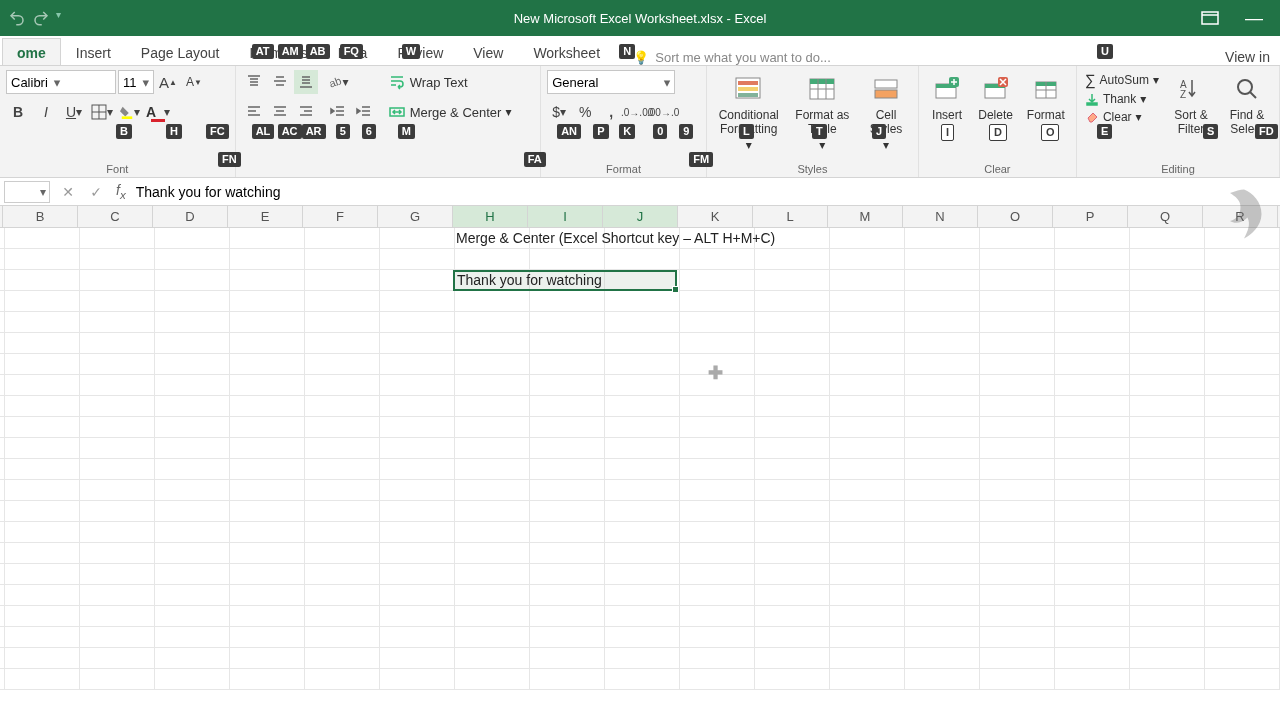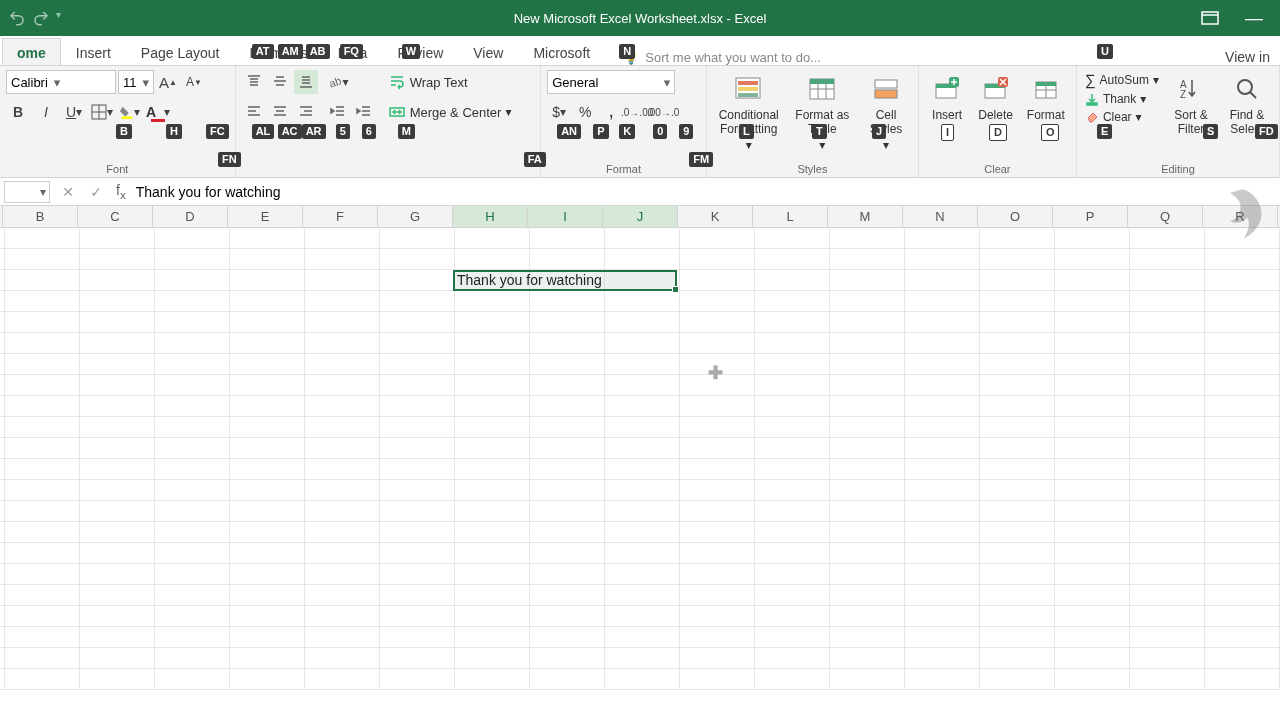--- a/index.html
+++ b/index.html
@@ -46,21 +46,21 @@
 .number-fmt { width: 128px; }
 
 .editing-col { display: flex; flex-direction: column; gap: 2px; font-size: 12px; color: #333; }
 .editing-item { display: flex; gap: 4px; align-items: center; padding: 1px 2px; cursor: pointer; }
 
 
 .fbar { display: flex; align-items: center; height: 28px; border-bottom: 1px solid #d4d4d4; background: #fff; }
 .namebox { width: 46px; border: 1px solid #ccc; height: 22px; margin: 0 4px; display: flex; align-items: center; font-size: 12px; padding-left: 4px; }
 .namebox .caret { margin-left: auto; padding-right: 3px; color: #666; }
 .fbar .fbtn { width: 28px; text-align: center; color: #999; font-size: 14px; }
-.fbar .fx { color: #666; font-size: 14px; padding: 0 6px; }
+.fbar .fx { font-style: italic; color: #666; font-size: 14px; padding: 0 6px; }
 .fbar input { flex: 1; border: none; outline: none; font-size: 14px; padding: 2px 4px; }
 
 
 .grid { position: relative; }
 .col-headers { display: flex; height: 22px; background: #f3f3f3; border-bottom: 1px solid #d4d4d4; }
 .col-headers .ch { border-right: 1px solid #d4d4d4; text-align: center; font-size: 13px; color: #555; line-height: 22px; flex-shrink: 0; }
 .col-headers .ch.sel { background: #d6e9d8; color: #217346; }
 .grid-rows { position: relative; }
 .row-line { display: flex; height: 21px; }
 .cell { border-right: 1px solid #e6e6e6; border-bottom: 1px solid #e6e6e6; font-size: 14px; padding: 0 2px; line-height: 21px; overflow: visible; white-space: nowrap; flex-shrink: 0; }
@@ -106,21 +106,21 @@
 </div>
 
 <div class="tabs">
   <div class="tab active">ome</div>
   <div class="tab">Insert</div>
   <div class="tab">Page Layout</div>
   <div class="tab">Formulas</div>
   <div class="tab">Data</div>
   <div class="tab">Review</div>
   <div class="tab">View</div>
-  <div class="tab">Microsoft</div>
+  <div class="tab">Worksheet</div>
   <div class="tellme">
     <span class="lightbulb">💡</span>
     <span>Sort me what you want to do...</span>
   </div>
   <span class="signin">View in</span>
 </div>
 
 <div class="ribbon">
 
   <div class="group" style="width:236px;position:relative;">
@@ -904,20 +904,21 @@
         <div class="cell" style="width: 75px;"></div>
         <div class="cell" style="width: 75px;"></div>
         <div class="cell" style="width: 75px;"></div>
         <div class="cell" style="width: 75px;"></div>
         <div class="cell" style="width: 75px;"></div>
         <div class="cell" style="width: 75px;"></div>
         <div class="cell" style="width: 75px;"></div>
         <div class="cell" style="width: 75px;"></div>
         <div class="cell" style="width: 75px;"></div>
       </div>
+      <div class="cell-text" style="left: 456px; top: 2px;">Merge &amp; Center (Excel Shortcut key – ALT H+M+C)</div>
       <div class="selection" style="left: 453px; top: 42px; width: 224px; height: 21px;">
         <div class="sel-handle"></div>
       </div>
       <div class="cell-text" style="left: 457px; top: 44px;">Thank you for watching</div>
       <div class="cursor-plus" style="left: 708px; top: 134px;">✚</div>
     </div>
 </div>
 
 <div class="watermark">
   <svg viewBox="0 0 64 64" fill="#666">

